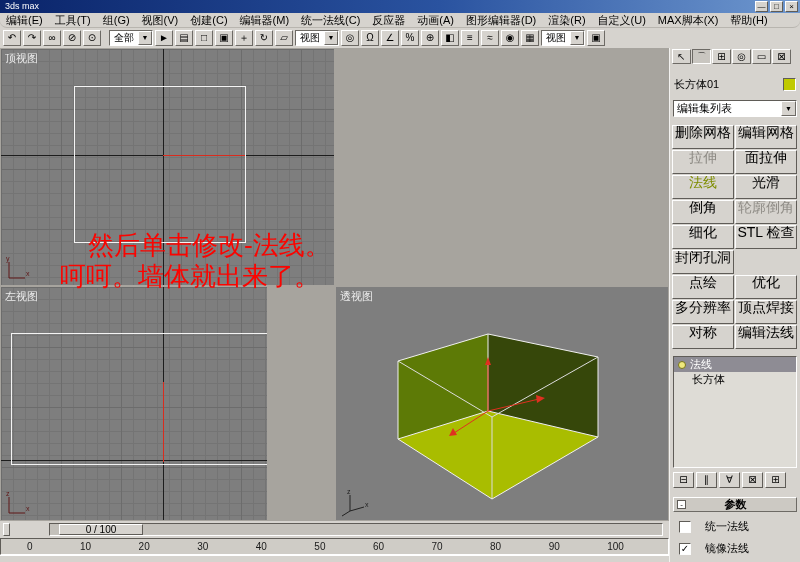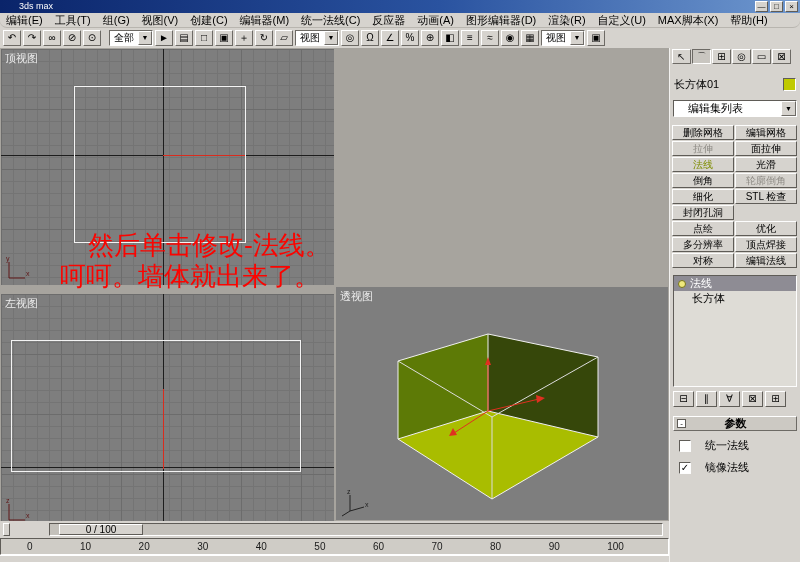--- a/index.html
+++ b/index.html
@@ -1,21 +1,21 @@
 <!DOCTYPE html>
 <html><head>
 <meta charset="utf-8">
 <style>
   html,body{margin:0;padding:0;background:#555;}
   #app{position:relative;width:800px;height:562px;background:#d6d3ce;overflow:hidden;
        font-family:"Liberation Sans","DejaVu Sans",sans-serif;font-size:11px;color:#000;}
   
   .titlebar{position:absolute;left:0;top:0;width:800px;height:13px;
     background:linear-gradient(90deg,#0a246a 0%,#2a53a0 55%,#6f98cf 100%);
-    color:#fff;font-size:9px;line-height:13px;padding-left:19px;box-sizing:border-box;}
+    color:#fff;font-size:9px;line-height:13px;padding-left:5px;box-sizing:border-box;}
   .wctrls{position:absolute;right:2px;top:1px;display:flex;gap:2px;}
   .wbtn{width:13px;height:11px;background:#d6d3ce;border:1px solid;border-color:#fff #5f5c57 #5f5c57 #fff;
     font-size:8px;line-height:9px;text-align:center;color:#000;box-sizing:border-box;}
   .menubar{position:absolute;left:0;top:13px;width:800px;height:15px;background:#d6d3ce;
     display:flex;align-items:center;border-bottom:1px solid #b8b5af;box-sizing:border-box;border-radius:7px;}
   .menuitem{padding:0 6px;line-height:14px;white-space:nowrap;}
   .toolbar{position:absolute;left:0;top:28px;width:800px;height:20px;background:#d6d3ce;
     display:flex;align-items:center;gap:2px;padding-left:3px;box-sizing:border-box;}
   .tbtn{width:18px;height:16px;background:#d6d3ce;border:1px solid;border-color:#fff #6d6a65 #6d6a65 #fff;
     font-size:10px;line-height:14px;text-align:center;box-sizing:border-box;overflow:hidden;}
@@ -52,26 +52,26 @@
     border-left:1px solid #f2f1ef;box-sizing:border-box;}
   .cptabs{display:flex;gap:1px;padding:1px 2px;}
   .cptab{width:19px;height:15px;background:#d6d3ce;border:1px solid;border-color:#fff #6d6a65 #6d6a65 #fff;
     font-size:10px;line-height:13px;text-align:center;box-sizing:border-box;}
   .cptab.pressed{border-color:#6d6a65 #fff #fff #6d6a65;background:#c9c6c0;}
   .namerow{display:flex;align-items:center;margin:12px 4px 0 4px;}
   .swatch{width:13px;height:13px;margin-left:auto;background:#c0ca00;
     border:1px solid;border-color:#5f5c57 #fff #fff #5f5c57;box-sizing:border-box;}
   .modlist{display:flex;margin:8px 3px 0 3px;height:17px;background:#fff;
     border:1px solid;border-color:#5f5c57 #fff #fff #5f5c57;box-sizing:border-box;align-items:center;}
-  .modlist .cval{flex:1;padding-left:14px;}
+  .modlist .cval{flex:1;padding-left:3px;}
   .modlist .carr{width:15px;height:15px;background:#d6d3ce;border:1px solid;
     border-color:#fff #6d6a65 #6d6a65 #fff;font-size:7px;line-height:13px;text-align:center;box-sizing:border-box;}
   .btngrid{display:flex;flex-wrap:wrap;gap:1px;margin:8px 2px 0 2px;}
-  .pbtn{width:62px;height:15px;background:#d6d3ce;border:1px solid;border-color:#fdfdfd #5f5c57 #5f5c57 #fdfdfd;
-    font-size:10px;line-height:13px;text-align:center;box-sizing:border-box;white-space:nowrap;overflow:hidden;}
+  .pbtn{width:62px;height:24px;background:#d6d3ce;border:1px solid;border-color:#fdfdfd #5f5c57 #5f5c57 #fdfdfd;
+    font-size:14px;line-height:13px;text-align:center;box-sizing:border-box;white-space:nowrap;overflow:hidden;}
   .pbtn.active{color:#7e8d00;}
   .pbtn.disabled{color:#8f8c86;}
   .pbtn.empty{visibility:hidden;}
   .stacklist{margin:7px 3px 0 3px;height:112px;background:#dedcd6;
     border:1px solid;border-color:#5f5c57 #fdfdfd #fdfdfd #5f5c57;box-sizing:border-box;overflow:hidden;}
   .stackrow{height:15px;display:flex;align-items:center;gap:4px;padding-left:4px;font-size:11px;}
   .stackrow.indent{padding-left:18px;}
   .stackrow.selected{background:#8e8c94;color:#fff;}
   .bulb{width:8px;height:8px;border-radius:50%;background:#efe97c;border:1px solid #77741c;box-sizing:border-box;}
   .stacktools{display:flex;gap:2px;margin:4px 3px 0 3px;}
@@ -184,21 +184,21 @@
       <div class="redh" style="left:162px;top:106px;width:82px;"></div>
       <svg class="tripod" width="26" height="26">
         <line x1="4" y1="22" x2="4" y2="6" stroke="#5e1616"></line>
           <line x1="4" y1="22" x2="20" y2="22" stroke="#5e1616"></line>
         <text x="1" y="5" font-size="7" fill="#5e1616">y</text>
         <text x="21" y="20" font-size="7" fill="#5e1616">x</text>
       </svg>
     </div>
 
 
-    <div class="vp grid" style="left:1px;top:246px;width:333px;height:233px;">
+    <div class="vp grid" style="left:1px;top:239px;width:266px;height:233px;">
       <span class="vplabel">左视图</span>
       <div class="axis-v" style="left:162px;"></div>
       <div class="axis-h" style="top:173px;"></div>
       <div class="wrect" style="left:10px;top:46px;width:288px;height:130px;"></div>
       <div class="redv" style="left:162px;top:95px;height:80px;"></div>
       <svg class="tripod" width="26" height="26">
         <line x1="4" y1="22" x2="4" y2="6" stroke="#5e1616"></line>
           <line x1="4" y1="22" x2="20" y2="22" stroke="#5e1616"></line>
         <text x="1" y="5" font-size="7" fill="#5e1616">z</text>
         <text x="21" y="20" font-size="7" fill="#5e1616">x</text>

